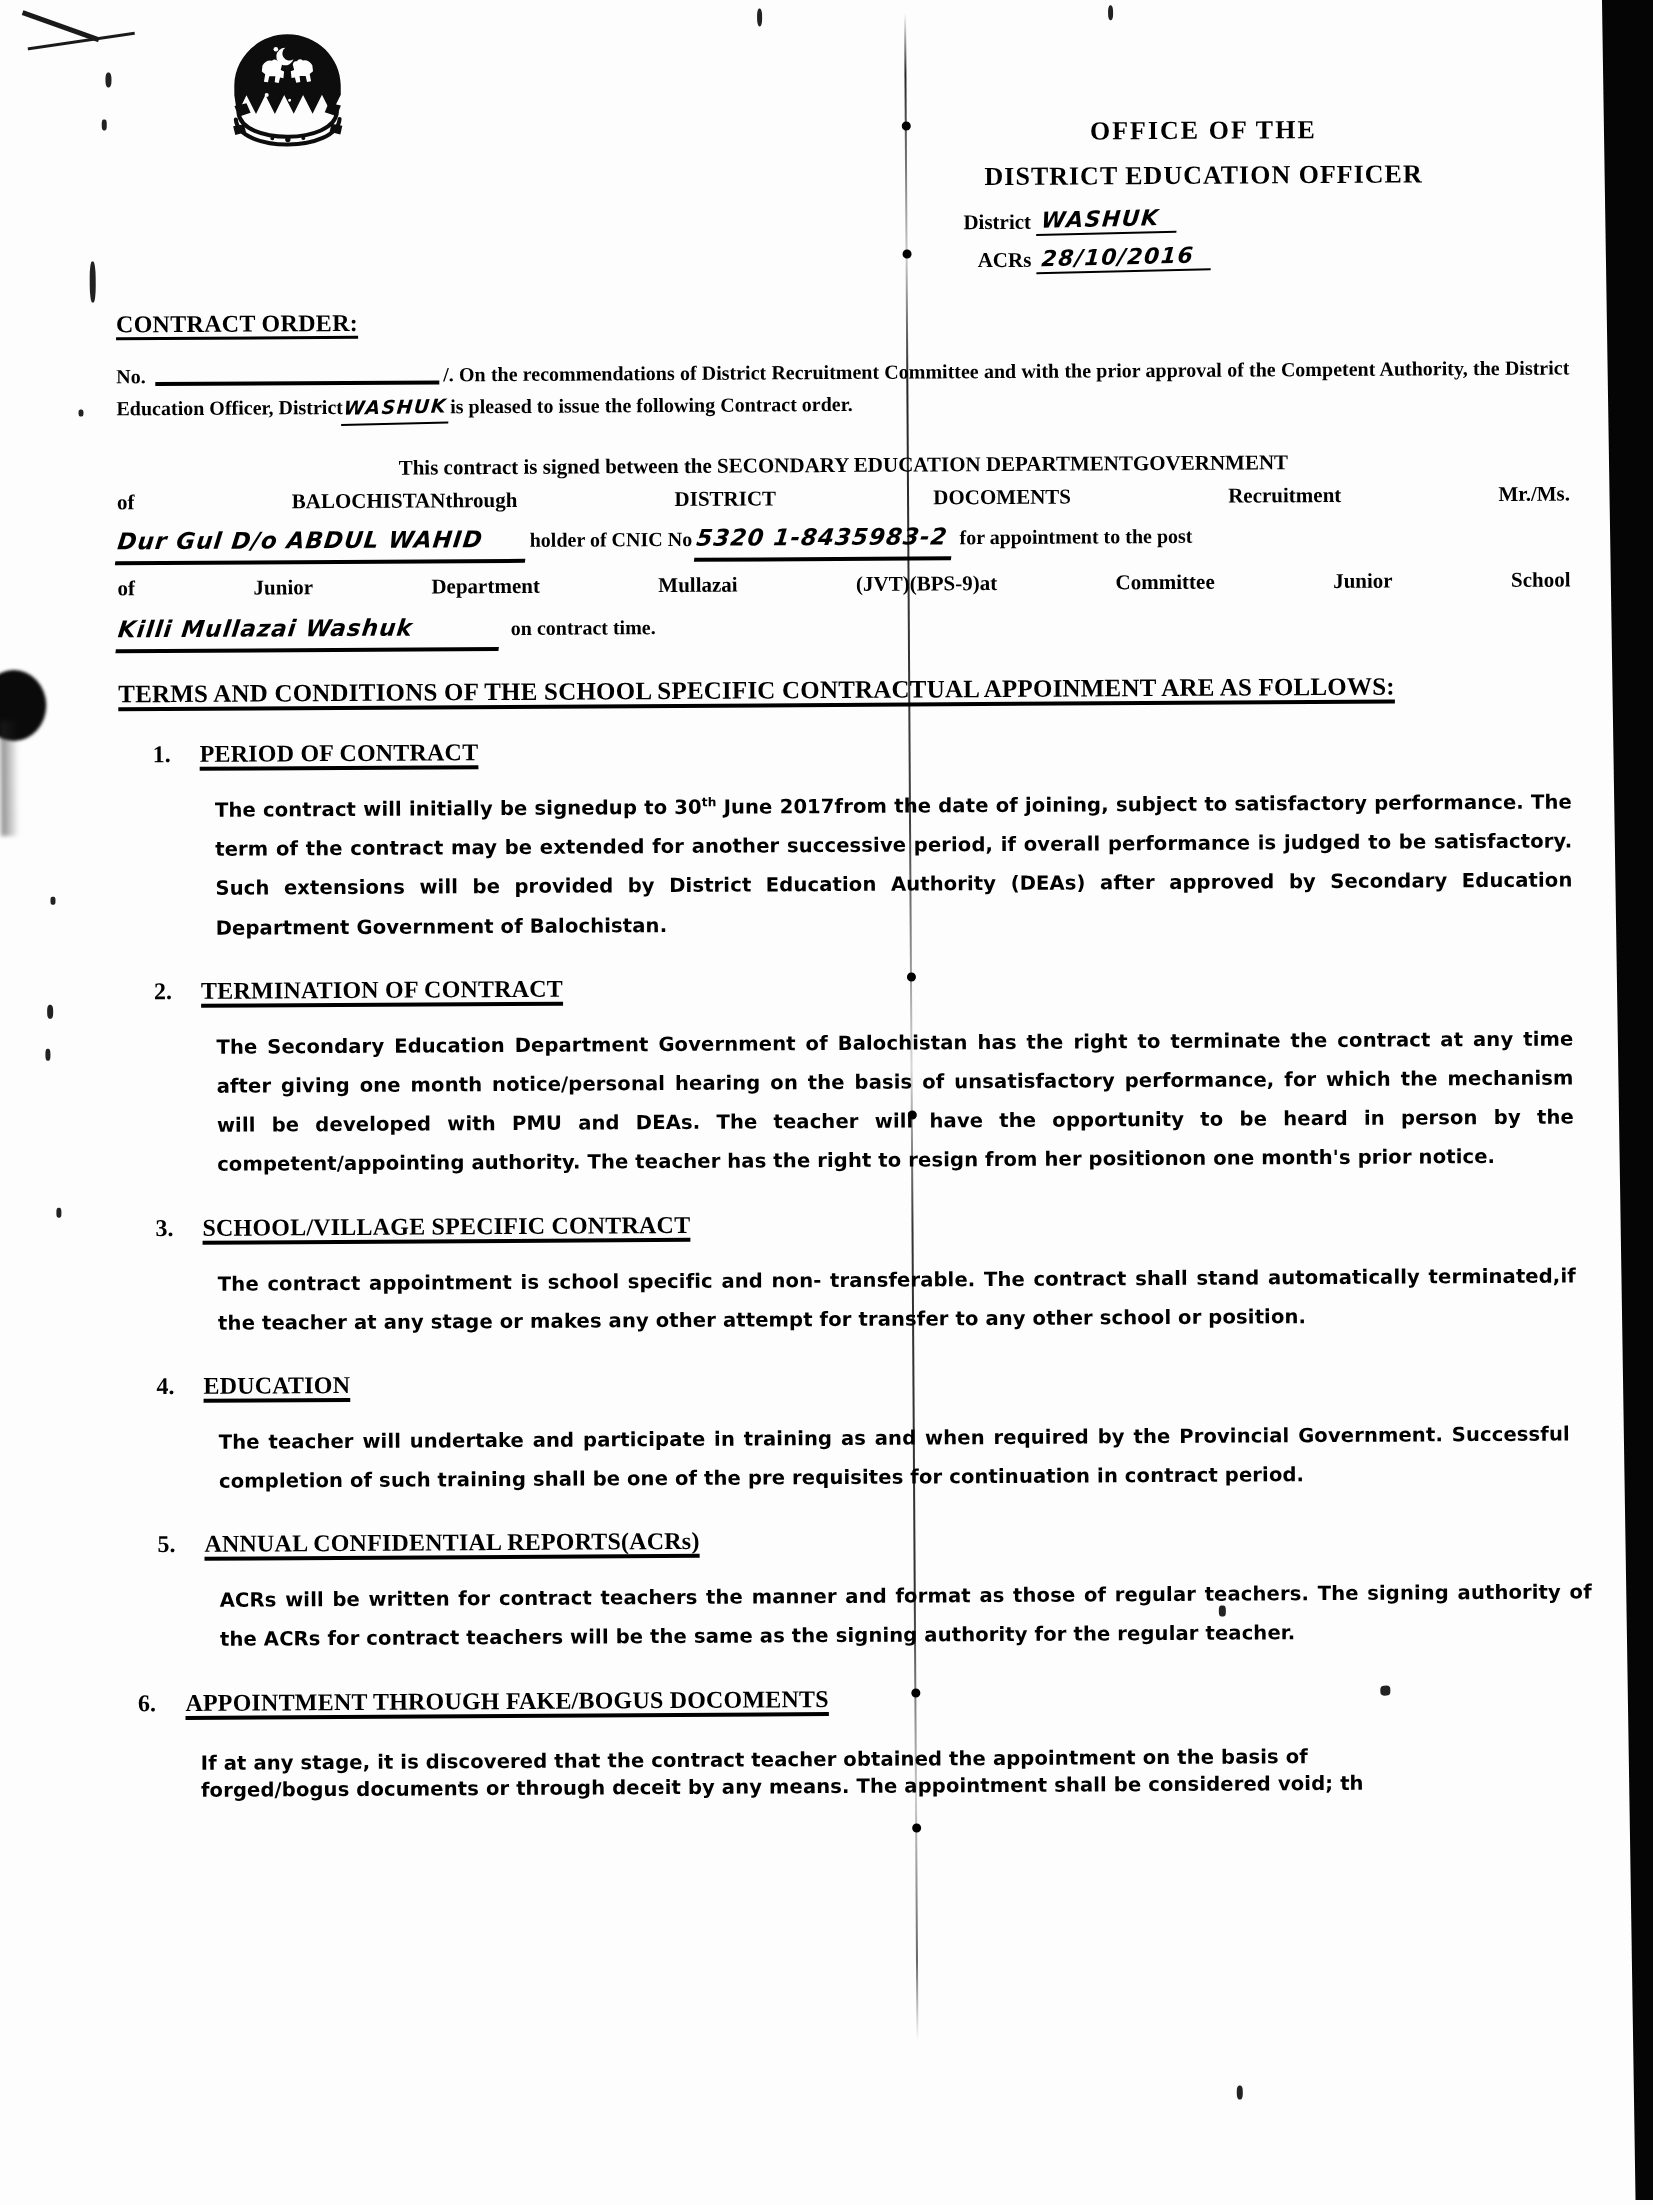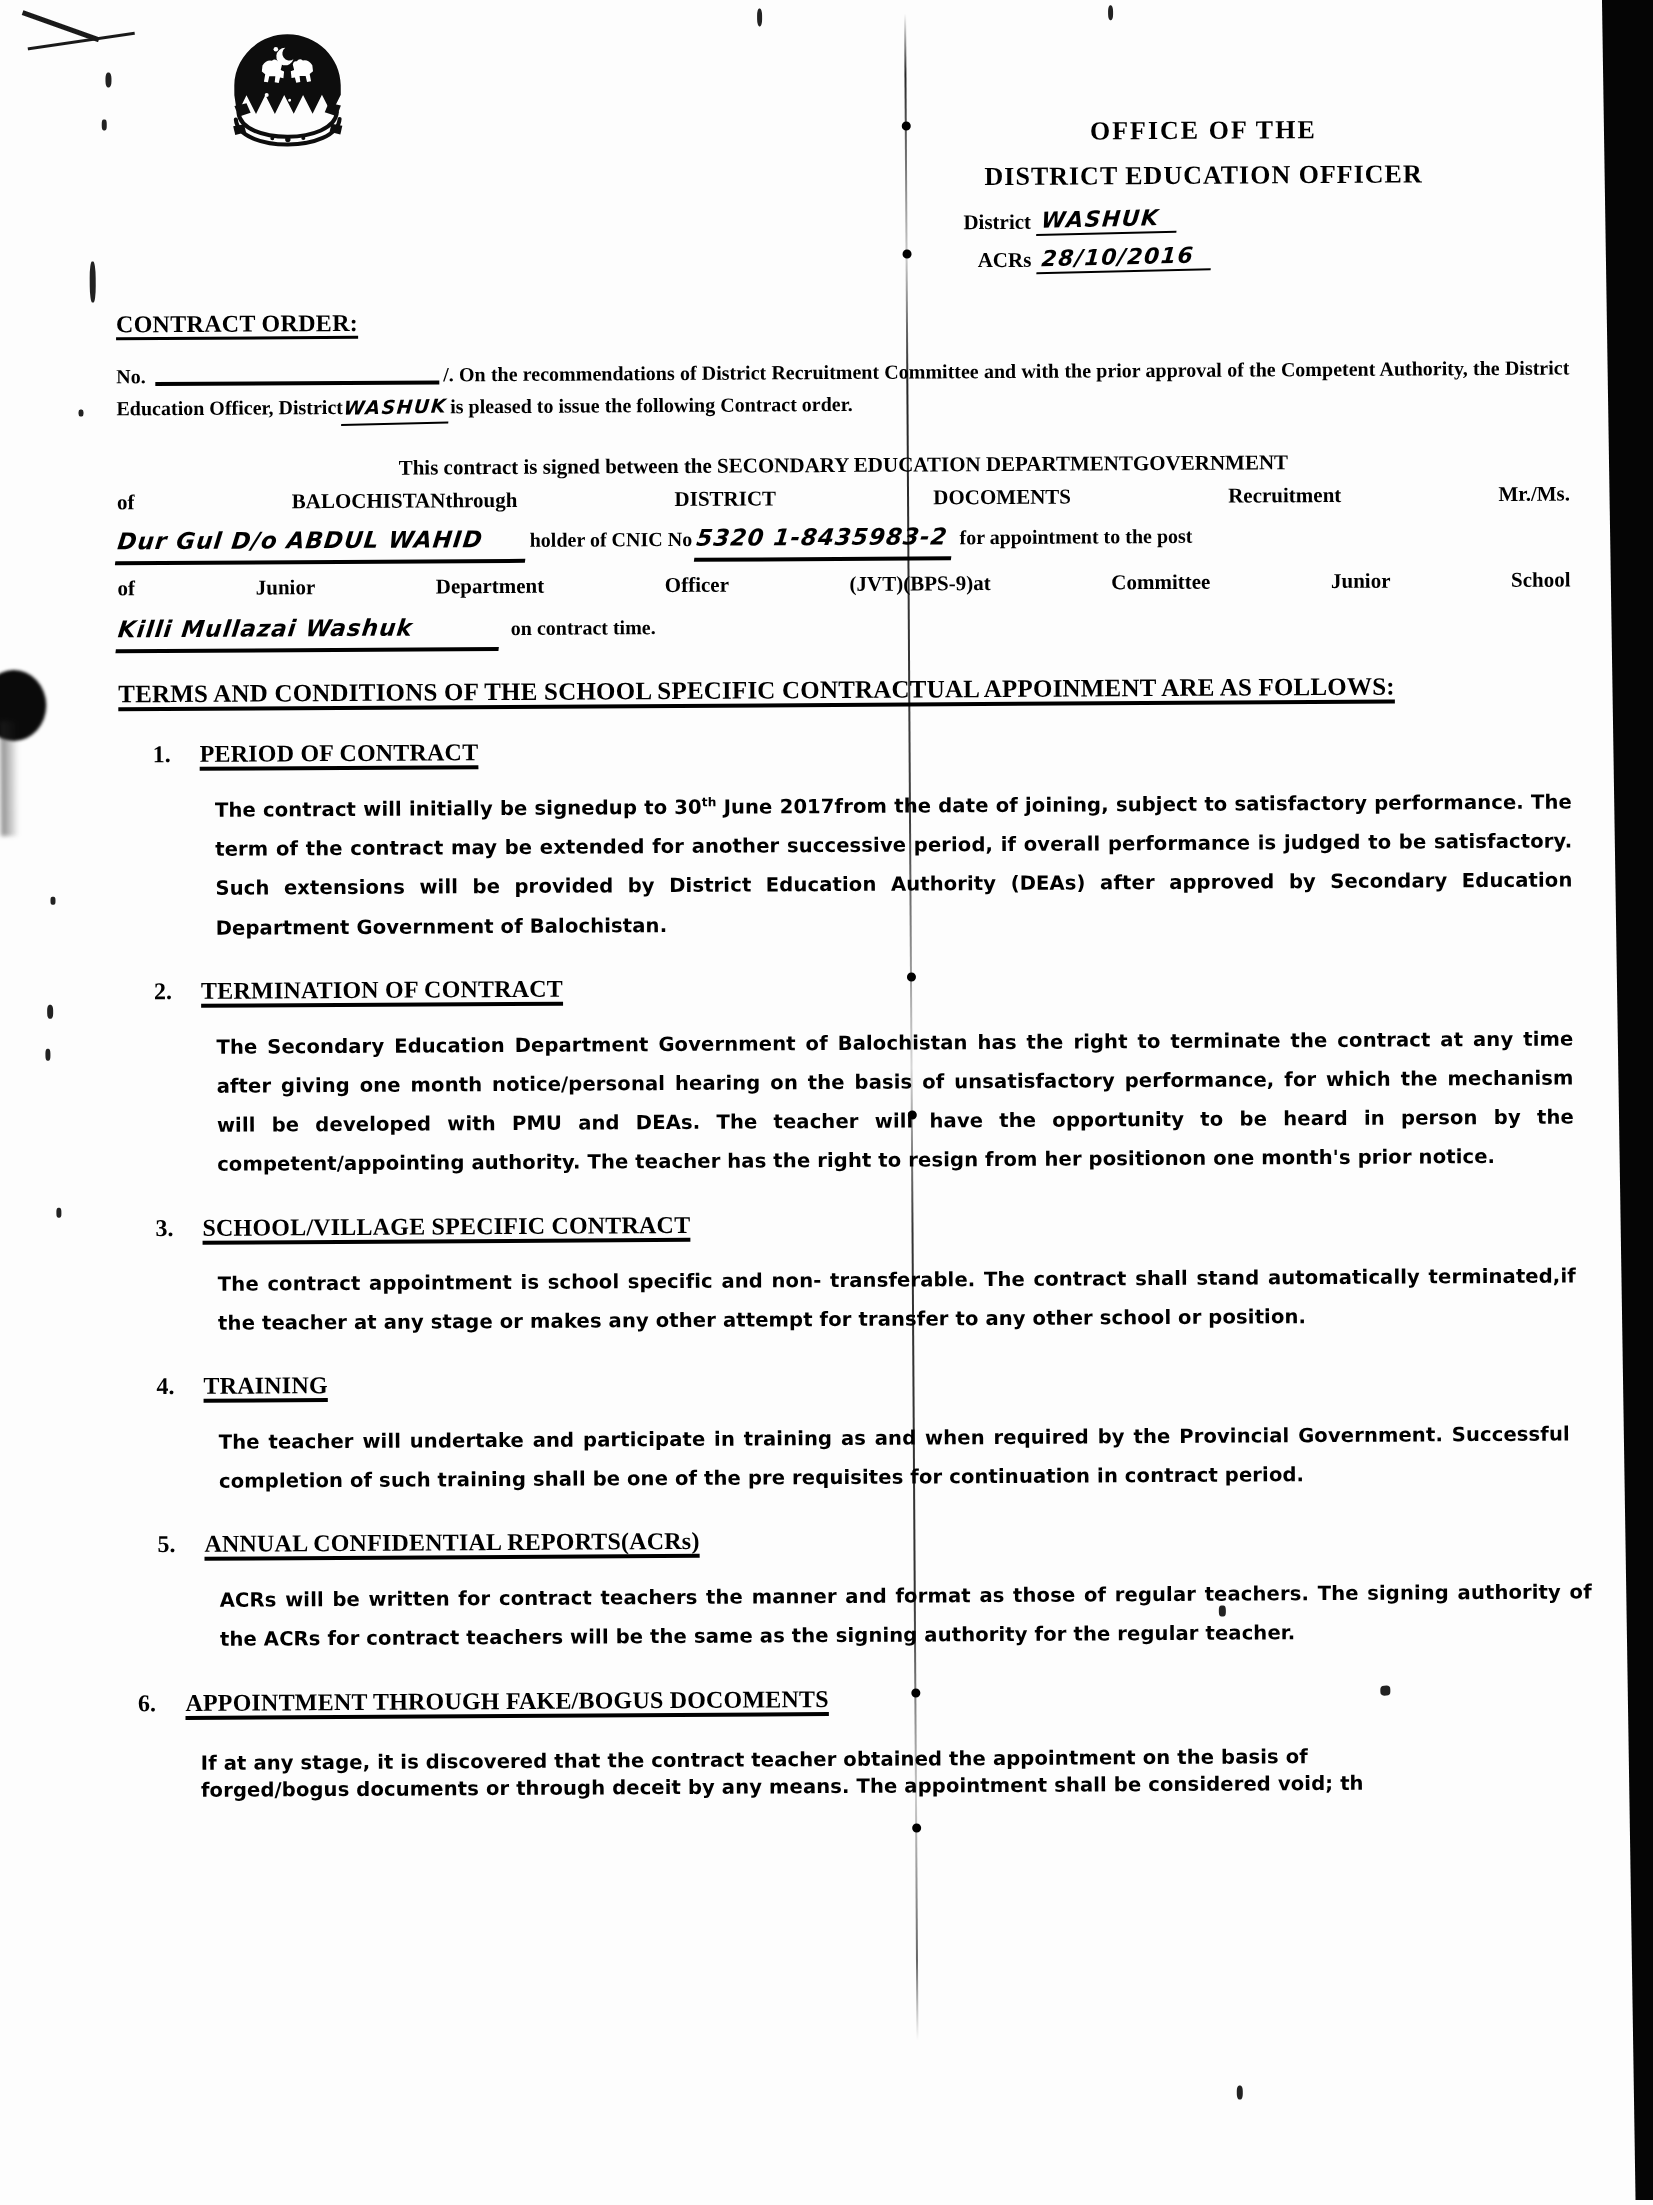--- a/index.html
+++ b/index.html
@@ -372,21 +372,21 @@
     </div>
 
     <div class="para-serif" style="margin-top:8px;white-space:nowrap;">
       <span class="fill-line" style="min-width:405px;">Dur Gul D/o ABDUL WAHID</span><span style="margin-left:2px;">holder of CNIC No</span><span class="fill-line" style="margin-left:4px;">5320 1-8435983-2</span><span style="margin-left:6.8px;">for appointment to the post</span>
     </div>
 
     <div class="just-spread" style="margin-top:10.8px;">
       <span>of</span>
       <span>Junior</span>
       <span>Department</span>
-      <span>Officer</span>
+      <span>Mullazai</span>
       <span>(JVT)(BPS-9)at</span>
       <span>Committee</span>
       <span>Junior</span>
       <span>School</span>
     </div>
 
     <div class="para-serif" style="margin-top:9.5px;white-space:nowrap;">
       <span class="fill-line" style="min-width:378px;">Killi Mullazai Washuk</span><span style="margin-left:9.5px;">on contract time.</span>
     </div>
 
@@ -409,21 +409,21 @@
     
     <div class="clause">
       <span class="clause-num">3.</span>
       <span class="clause-head">SCHOOL/VILLAGE SPECIFIC CONTRACT</span>
       <div class="clause-body" style="width:1358px;">The contract appointment is school specific and non- transferable. The contract shall stand automatically terminated,if the teacher at any stage or makes any other attempt for transfer to any other school or position.</div>
     </div>
 
     
     <div class="clause">
       <span class="clause-num">4.</span>
-      <span class="clause-head">TRAINING</span>
+      <span class="clause-head">EDUCATION</span>
       <div class="clause-body" style="width:1351px;">The teacher will undertake and participate in training as and when required by the Provincial Government. Successful completion of such training shall be one of the pre requisites for continuation in contract period.</div>
     </div>
 
     
     <div class="clause">
       <span class="clause-num">5.</span>
       <span class="clause-head">ANNUAL CONFIDENTIAL REPORTS(ACRs)</span>
       <div class="clause-body" style="width:1372px;">ACRs will be written for contract teachers the manner and format as those of regular teachers. The signing authority of the ACRs for contract teachers will be the same as the signing authority for the regular teacher.</div>
     </div>
 

